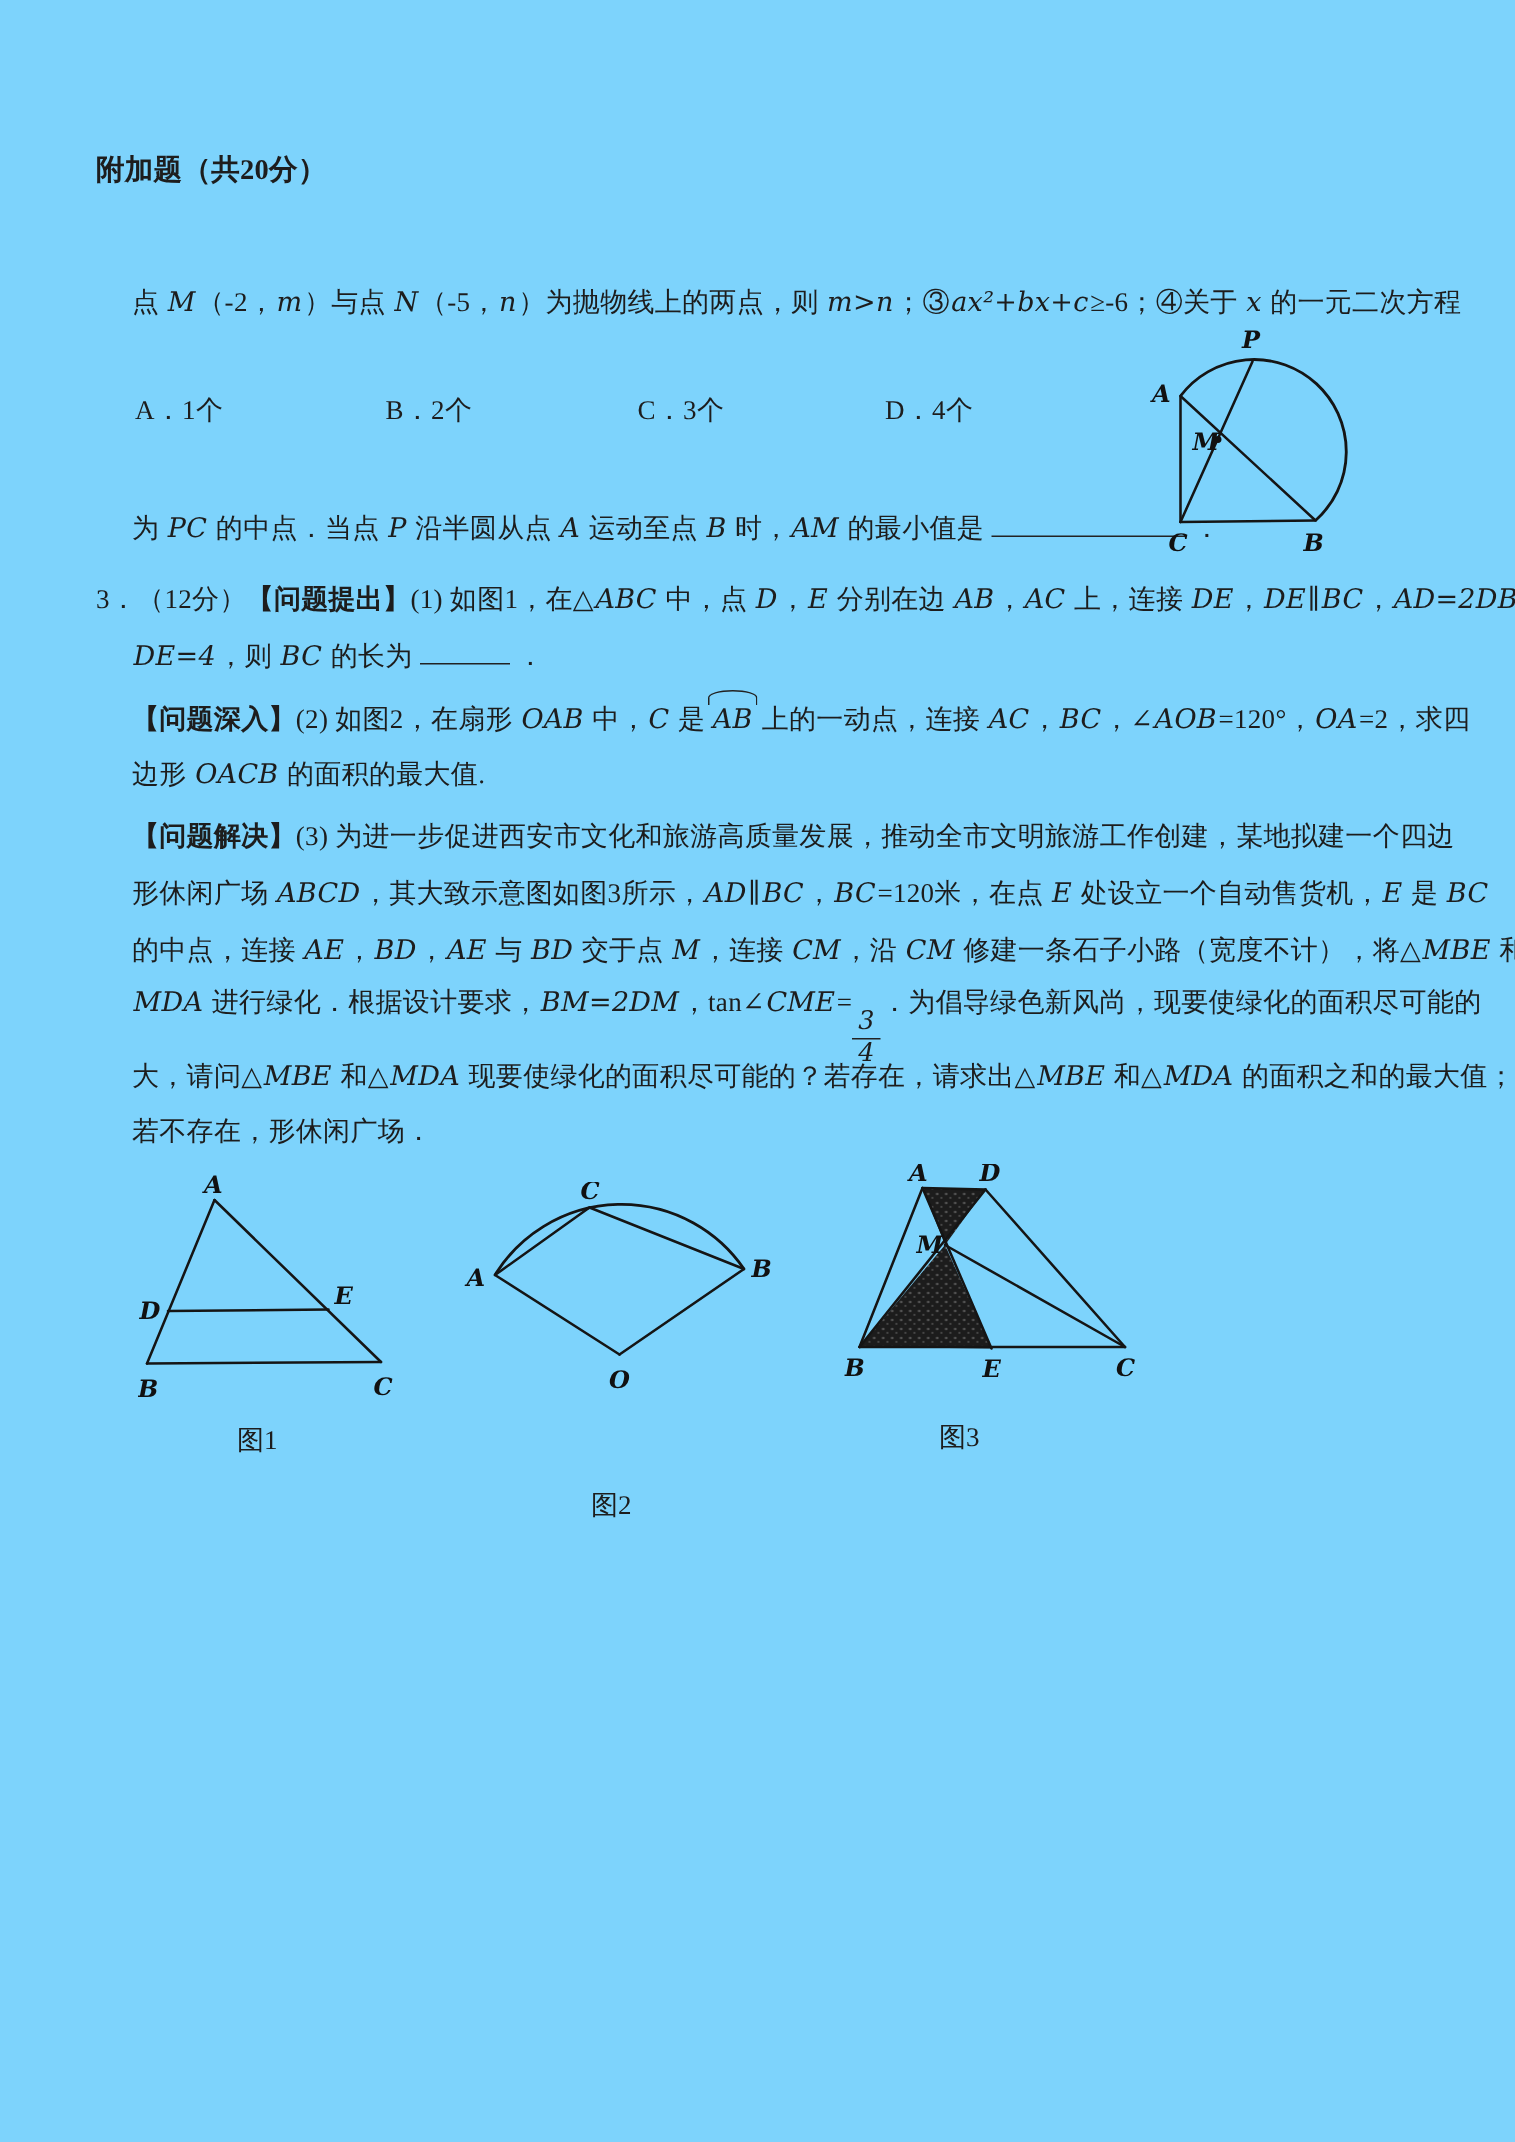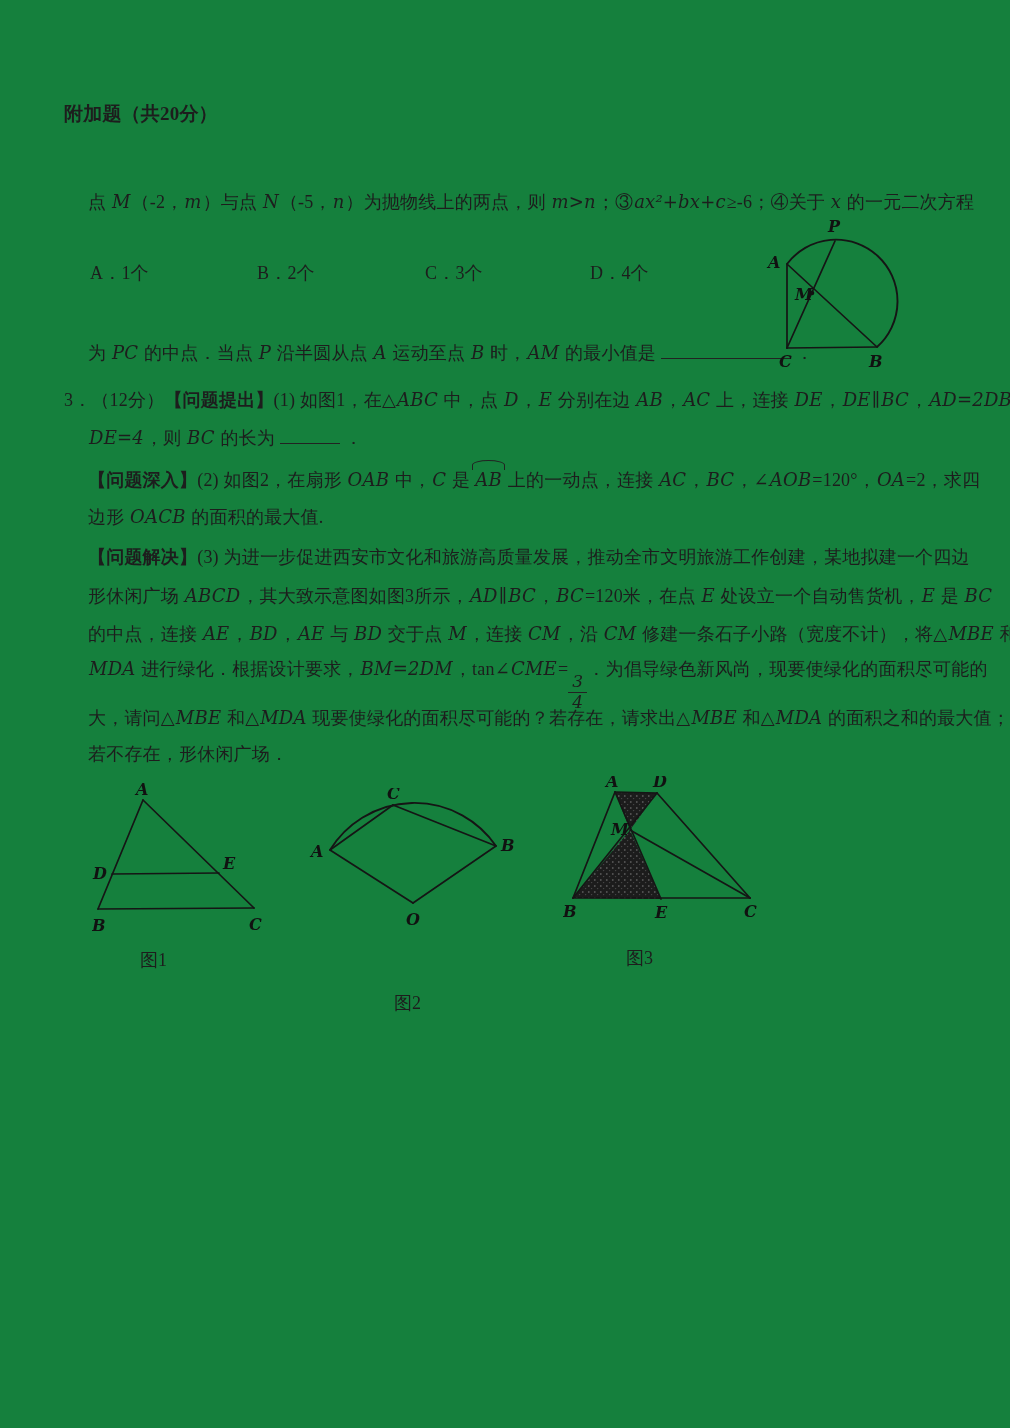--- a/index.html
+++ b/index.html
@@ -1,19 +1,19 @@
 <!DOCTYPE html>
 <html><head>
 <meta charset="utf-8">
 <style>
   html,body{margin:0;padding:0;}
   body{background:#e8e8e8;font-family:"Liberation Serif","DejaVu Serif",serif;}
   .page{
     position:relative;width:1010px;height:1428px;margin:0 auto;
-    background:#15803d;color:#1a1a1a;overflow:hidden;
+    background:#7dd3fc;color:#1a1a1a;overflow:hidden;
   }
   .line{
     position:absolute;white-space:nowrap;font-size:18px;line-height:27px;
     color:#1d1d1d;letter-spacing:0.2px;
   }
   .hdr{font-weight:bold;font-size:19px;}
   .rm{font-family:"Liberation Serif","DejaVu Serif",serif;}
   .bseg{font-weight:bold;}
   .mi{font-style:italic;font-family:"DejaVu Serif",serif;padding:0 1px;}
   .blank{display:inline-block;border-bottom:1.6px solid #222;height:16px;vertical-align:baseline;}
@@ -87,21 +87,21 @@
       <line class="figline" x1="51" y1="17" x2="162" y2="125"></line>
       <line class="figline" x1="6" y1="126" x2="162" y2="125"></line>
       <line class="figline" x1="20" y1="91" x2="127" y2="90"></line>
       <text class="figlabel" x="44" y="12">A</text>
       <text class="figlabel" x="1" y="96">D</text>
       <text class="figlabel" x="131" y="86">E</text>
       <text class="figlabel" x="0" y="148">B</text>
       <text class="figlabel" x="157" y="147">C</text>
     </svg>
   </div>
-  <div class="caption" style="left:140px;top:948px;">图1</div>
+  <div class="caption" style="left:158px;top:948px;">图1</div>
 
   <div class="fig" style="left:303px;top:788px;">
     <svg width="215" height="162" viewBox="0 0 215 162">
       <path class="figarc" d="M 27 62 A 99 99 0 0 1 193 58"></path>
       <line class="figline" x1="110" y1="115" x2="27" y2="62"></line>
       <line class="figline" x1="110" y1="115" x2="193" y2="58"></line>
       <line class="figline" x1="27" y1="62" x2="90" y2="17"></line>
       <line class="figline" x1="90" y1="17" x2="193" y2="58"></line>
       <text class="figlabel" x="84" y="11">C</text>
       <text class="figlabel" x="8" y="69">A</text>

